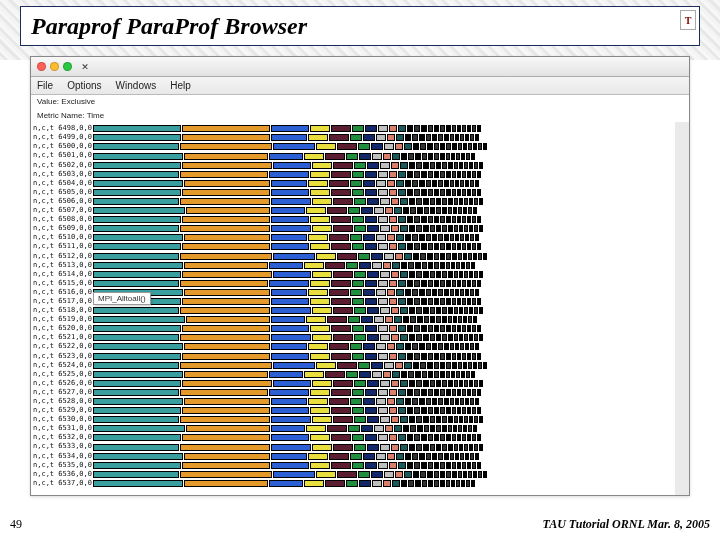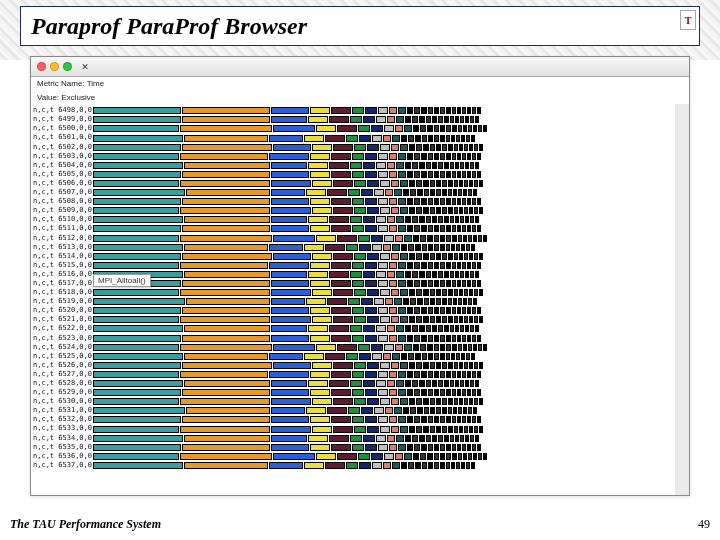--- a/index.html
+++ b/index.html
@@ -189,23 +189,29 @@
 
   <div class="titlebar">
     <div class="traffic-lights">
       <div class="tl red"></div>
       <div class="tl yellow"></div>
       <div class="tl green"></div>
     </div>
     <span class="titlebar-x">✕</span>
   </div>
 
+  <div class="menubar">
+    <span class="menu-item">File</span>
+    <span class="menu-item">Options</span>
+    <span class="menu-item">Windows</span>
+    <span class="menu-item">Help</span>
+  </div>
 
+  <div class="info-line">Value: Exclusive</div>
   <div class="info-line">Metric Name: Time</div>
-  <div class="info-line">Value: Exclusive</div>
 
   <div class="profile-area">
     <div class="labels-col" id="labels-col">
         <div>n,c,t 6498,0,0</div>
         <div>n,c,t 6499,0,0</div>
         <div>n,c,t 6500,0,0</div>
         <div>n,c,t 6501,0,0</div>
         <div>n,c,t 6502,0,0</div>
         <div>n,c,t 6503,0,0</div>
         <div>n,c,t 6504,0,0</div>
@@ -1245,15 +1251,15 @@
           <div class="seg" style="width: 4px; background: rgb(0, 0, 0);"></div>
         </div>
       </div>
     <div class="tooltip">MPI_Alltoall()</div>
     <div class="scrollbar-thumb"></div>
   </div>
 
 </div>
 
 <div class="footer">
-  <span>The TAU Performance System</span>
   <span class="page">49</span>
+  <span>TAU Tutorial ORNL Mar. 8, 2005</span>
 </div>
 
 </body></html>

